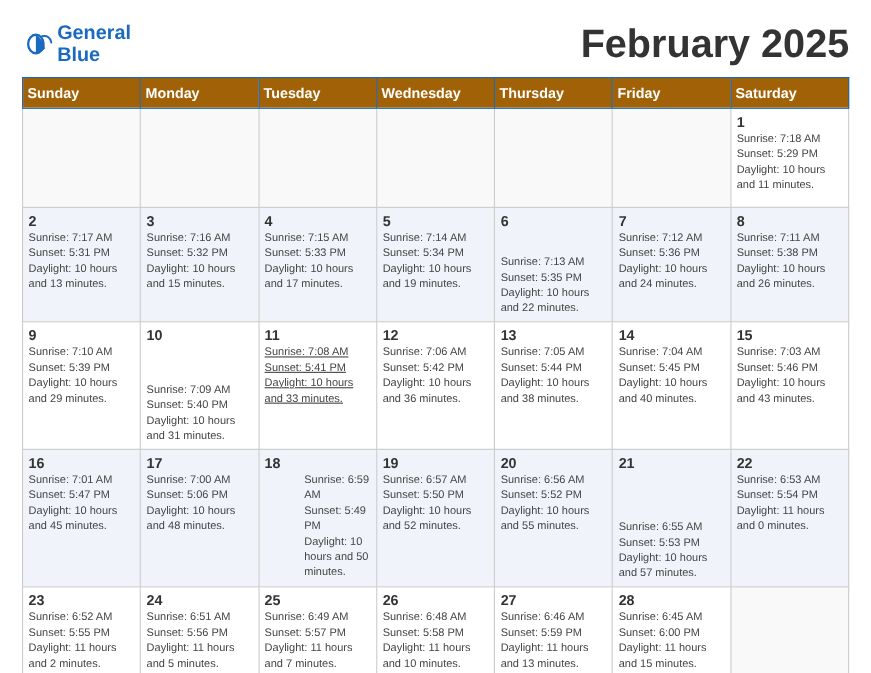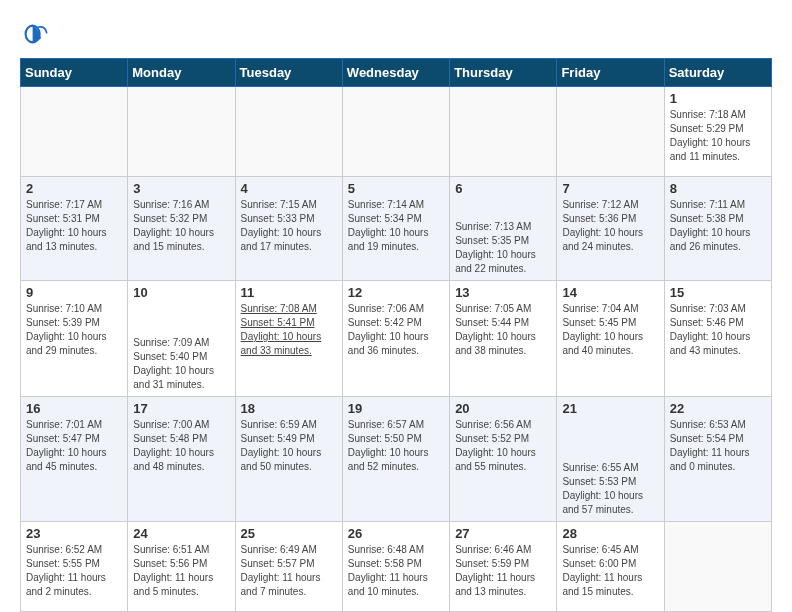--- a/index.html
+++ b/index.html
@@ -46,21 +46,21 @@
     .title-block .location {
       font-size: 14px;
       color: #555;
     }
     .calendar {
       width: 100%;
       border-collapse: collapse;
       border: 1px solid #ccc;
     }
     .calendar th {
-      background-color: #0c4a6e;
+      background-color: #a16207;
       color: #fff;
       font-size: 13px;
       font-weight: bold;
       padding: 6px 4px;
       text-align: left;
       border: 1px solid #2068b5;
     }
     .calendar td {
       vertical-align: top;
       border: 1px solid #ccc;
@@ -91,22 +91,27 @@
 </head>
 <body>
 
 <div class="header">
   <div class="logo">
     <svg class="logo-icon" viewBox="0 0 40 40" xmlns="http://www.w3.org/2000/svg">
       <ellipse cx="18" cy="20" rx="10" ry="12" fill="none" stroke="#1a6bbf" stroke-width="3"></ellipse>
       <path d="M18 8 Q28 14 30 26 Q24 32 18 32" fill="#1a6bbf"></path>
       <path d="M26 10 Q36 8 38 18" fill="none" stroke="#1a6bbf" stroke-width="2.5" stroke-linecap="round"></path>
     </svg>
+    <div class="logo-text">
+      <div><span>General</span></div>
+      <div><span style="color:#1a6bbf">Blue</span></div>
+    </div>
   </div>
   <div class="title-block">
+    <div class="month-year">February 2025</div>
   </div>
 </div>
 
 <table class="calendar">
   <thead>
     <tr>
     <th>Sunday</th>
         <th>Monday</th>
         <th>Tuesday</th>
         <th>Wednesday</th>
@@ -221,26 +226,26 @@
       <tr class="alt-row">
         <td>
           <div class="day-num">16</div>
           <div class="day-info" style="white-space: pre-line;">Sunrise: 7:01 AM
 Sunset: 5:47 PM
 Daylight: 10 hours and 45 minutes.</div>
         </td>
         <td>
           <div class="day-num">17</div>
           <div class="day-info" style="white-space: pre-line;">Sunrise: 7:00 AM
-Sunset: 5:48 PM
+Sunset: 5:06 PM
 Daylight: 10 hours and 48 minutes.</div>
         </td>
         <td>
           <div class="day-num">18</div>
-          <div class="day-info" style="white-space: pre-line;">Sunrise: 6:59 AM
+          <div class="day-info" style="white-space: pre-line; margin-left: 36px;">Sunrise: 6:59 AM
 Sunset: 5:49 PM
 Daylight: 10 hours and 50 minutes.</div>
         </td>
         <td>
           <div class="day-num">19</div>
           <div class="day-info" style="white-space: pre-line;">Sunrise: 6:57 AM
 Sunset: 5:50 PM
 Daylight: 10 hours and 52 minutes.</div>
         </td>
         <td>

